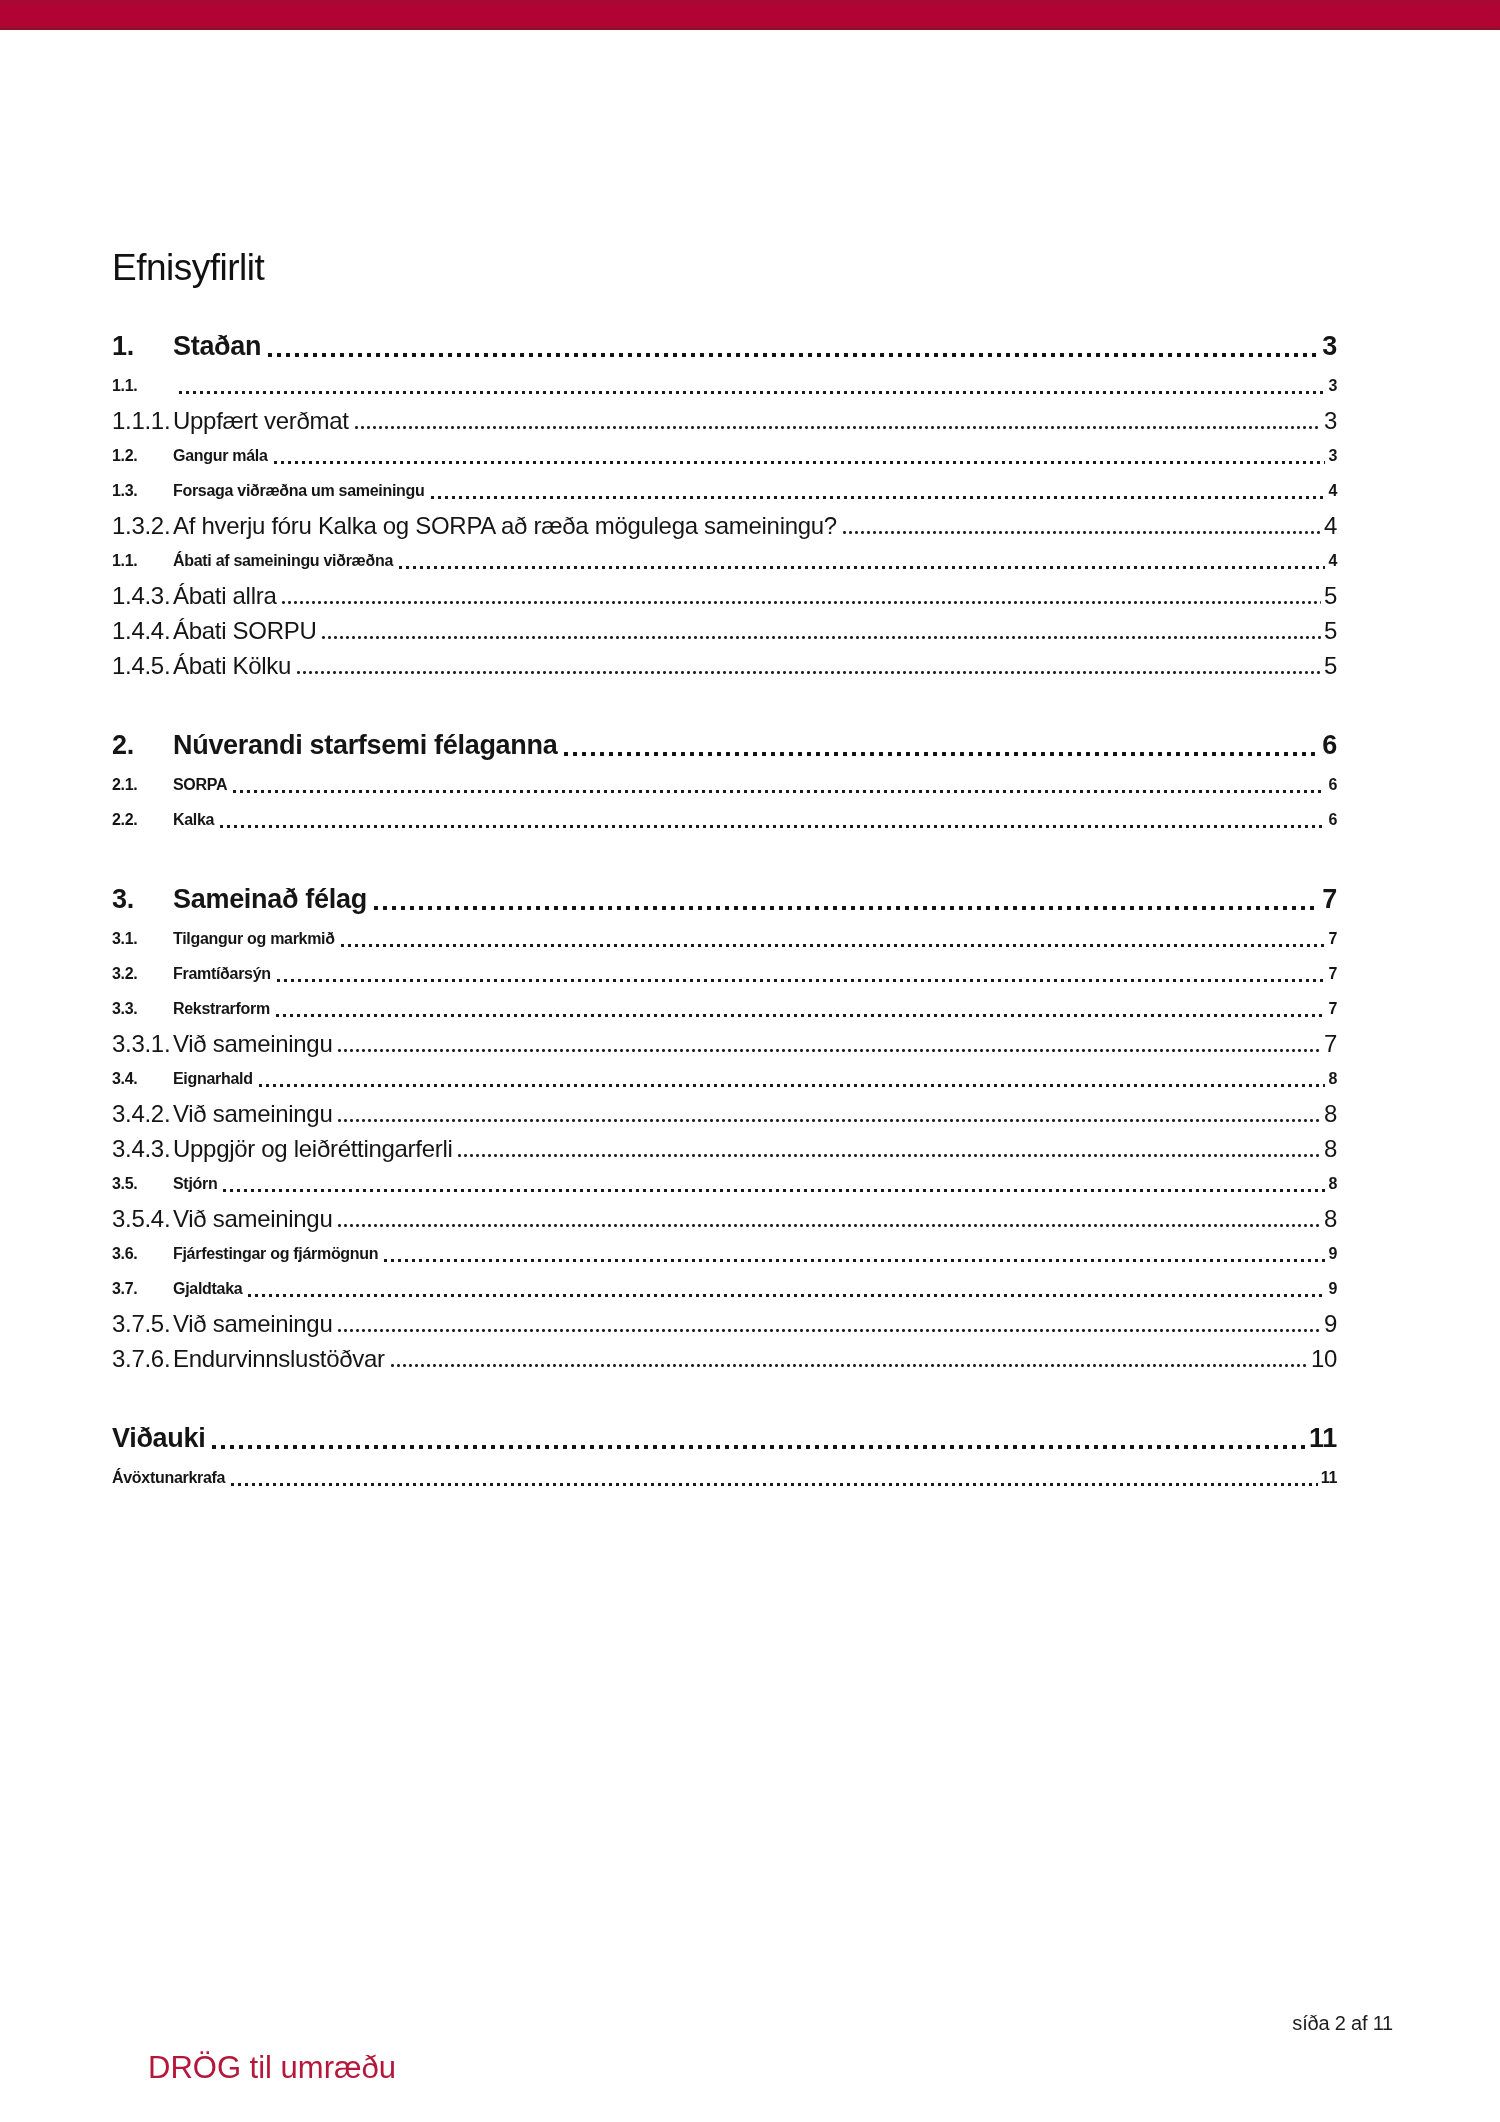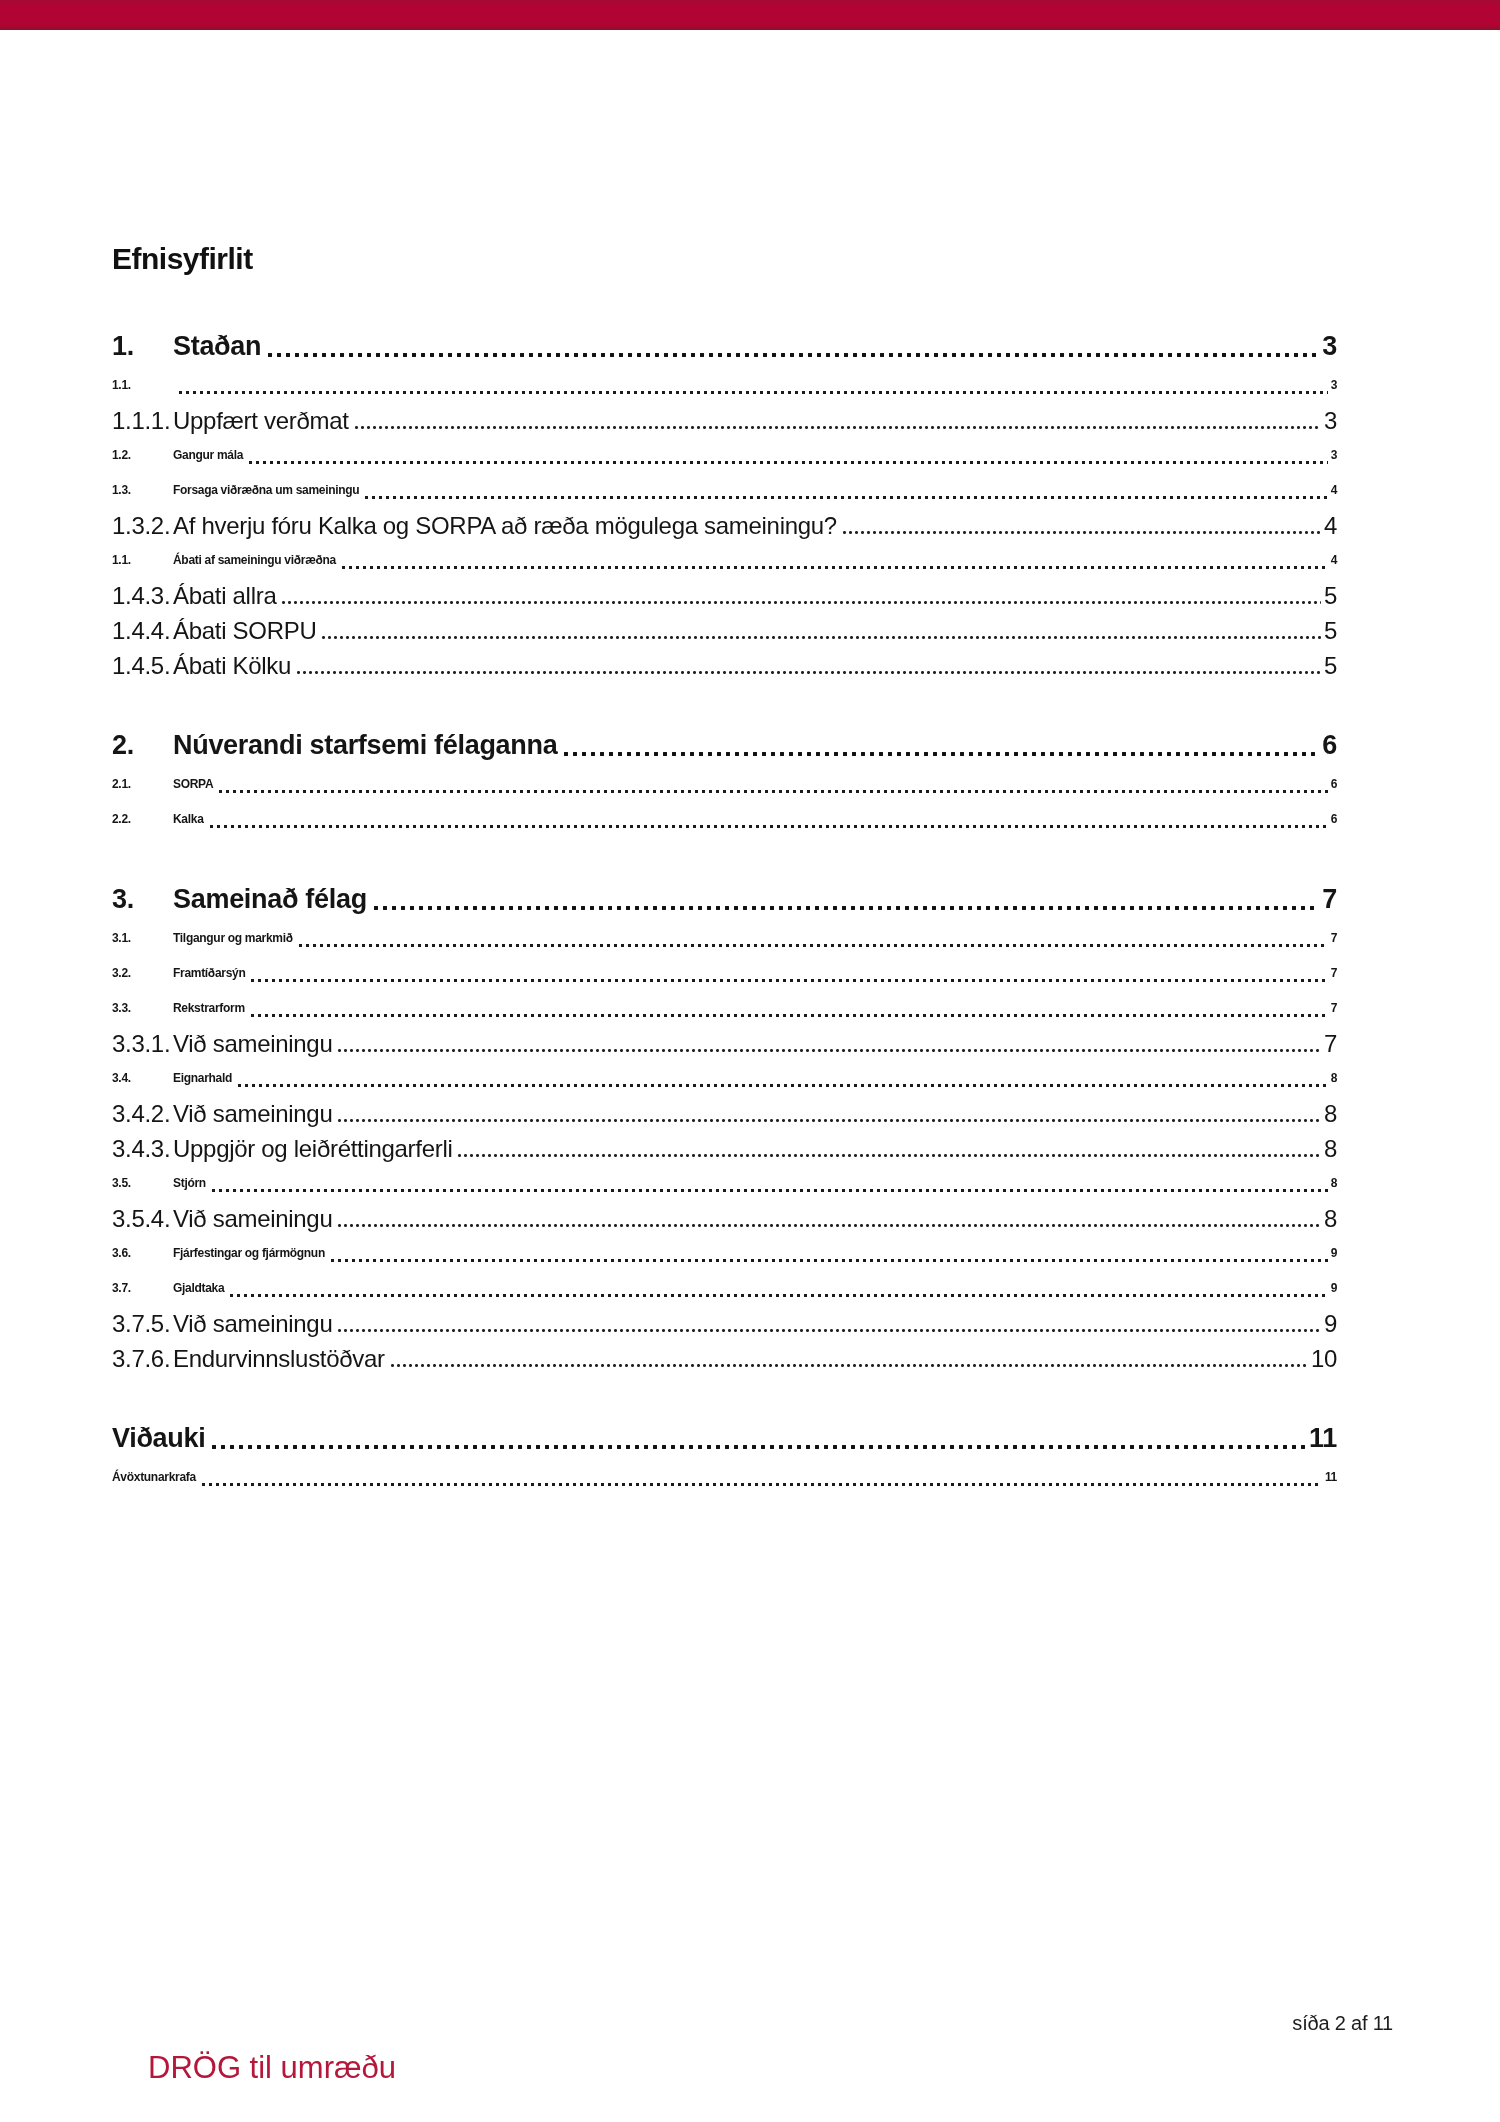--- a/index.html
+++ b/index.html
@@ -22,22 +22,22 @@
     top: 0; left: 0; right: 0;
     height: 30px;
     background: linear-gradient(180deg, #a30b33 0%, #b10434 18%, #b10434 82%, #8c1129 100%);
   }
 
   
   .page-title {
     position: absolute;
     left: 112px;
     top: 222px;
-    font-size: 30px;
-    font-weight: bold;
+    font-size: 37px;
+    font-weight: normal;
     letter-spacing: -0.5px;
     color: #111;
   }
 
   
   .toc {
     position: absolute;
     left: 112px;
     top: 324px;
     width: 1225px;
@@ -78,21 +78,21 @@
   }
   .level-1 .leader {
     height: 6px;
     margin: 0 4px 10px 6px;
     background-image: radial-gradient(circle at 3px 3px, #111 2.1px, transparent 2.4px);
     background-size: 9px 6px;
   }
   .level-2 {
     height: 35px;
     line-height: 35px;
-    font-size: 12px;
+    font-size: 16px;
     font-weight: bold;
   }
   .level-3 {
     height: 35px;
     line-height: 35px;
     font-size: 24px;
     font-weight: normal;
   }
   .level-3 .leader {
     background-image: radial-gradient(circle at 2.5px 2.5px, #222 1.3px, transparent 1.6px);

